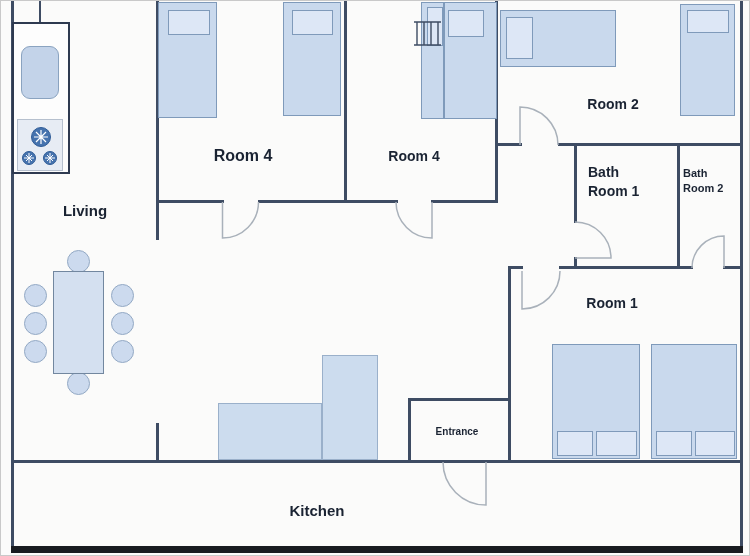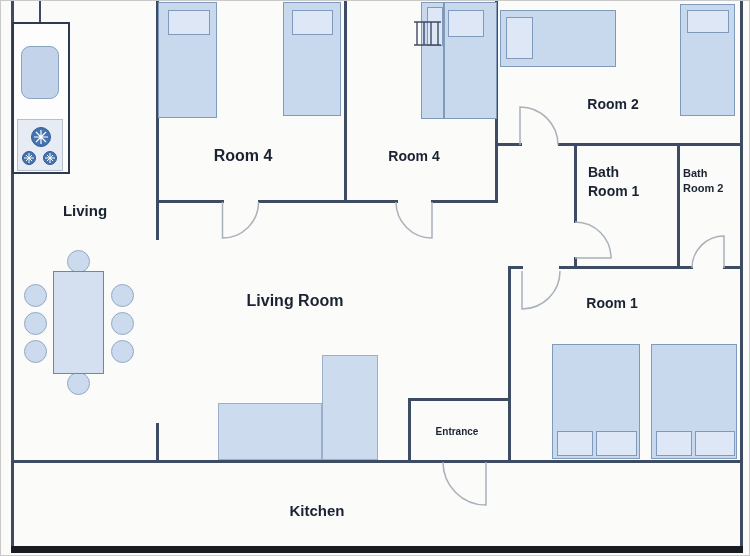--- a/index.html
+++ b/index.html
@@ -116,21 +116,20 @@
       <circle cx="50" cy="158" r="6.5" fill="var(--burner,#4673ae)" stroke="#2f5c97"></circle>
       <path d="M45 158 H55 M50 153 V163 M47 155 L53 161 M53 155 L47 161" stroke="#ffffff" stroke-width="1" fill="none"></path>
     </g>
   </svg>
 
   <div class="lbl" style="left:85px;top:210px;font-size:15px">Living</div>
   <div class="lbl" style="left:243px;top:156px;font-size:16px">Room 4</div>
   <div class="lbl" style="left:414px;top:156px;font-size:14px">Room 4</div>
   <div class="lbl" style="left:613px;top:104px;font-size:14px">Room 2</div>
   <div class="lbl" style="left:612px;top:303px;font-size:14px">Room 1</div>
-  <div class="lbl" style="left:295px;top:301px;font-size:16px">Living Room</div>
   <div class="lbl" style="left:457px;top:431px;font-size:10px">Entrance</div>
   <div class="lbl" style="left:317px;top:510px;font-size:15px">Kitchen</div>
 
   <div class="lbl2" style="left:588px;top:163px;font-size:14px">
     <div>Bath</div>
     <div>Room 1</div>
   </div>
   <div class="lbl2" style="left:683px;top:166px;font-size:11px">
     <div>Bath</div>
     <div>Room 2</div>

